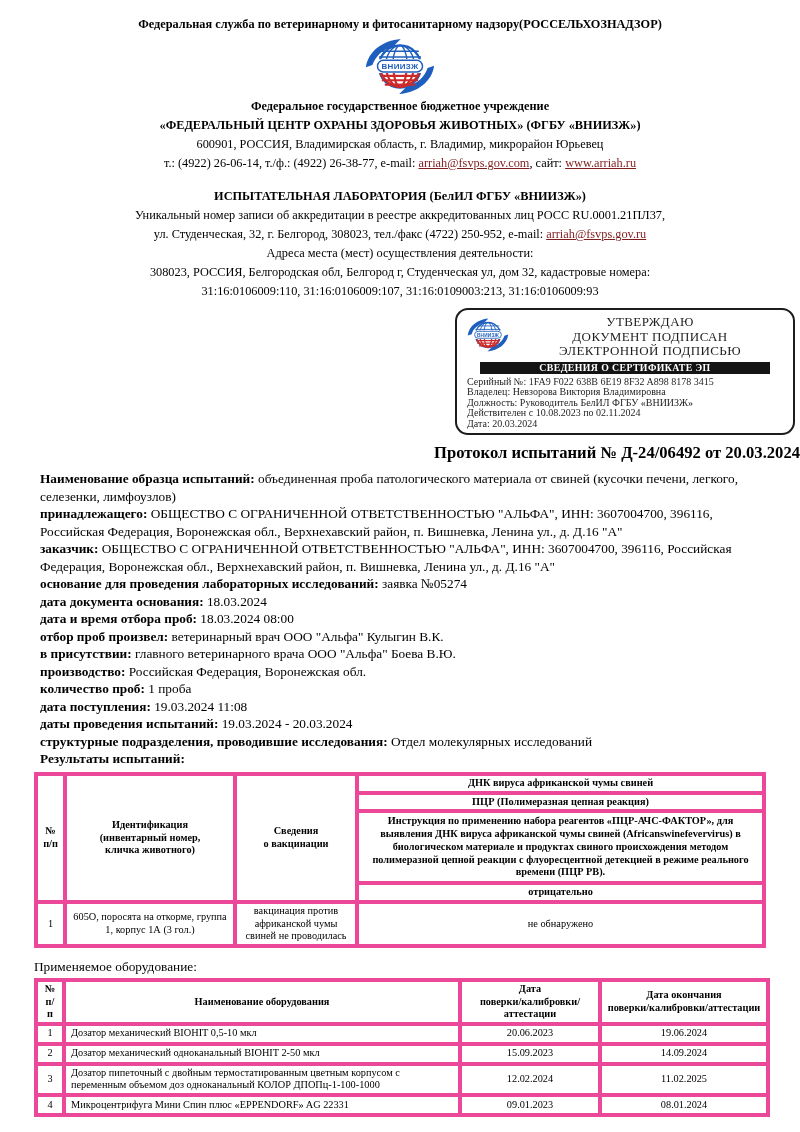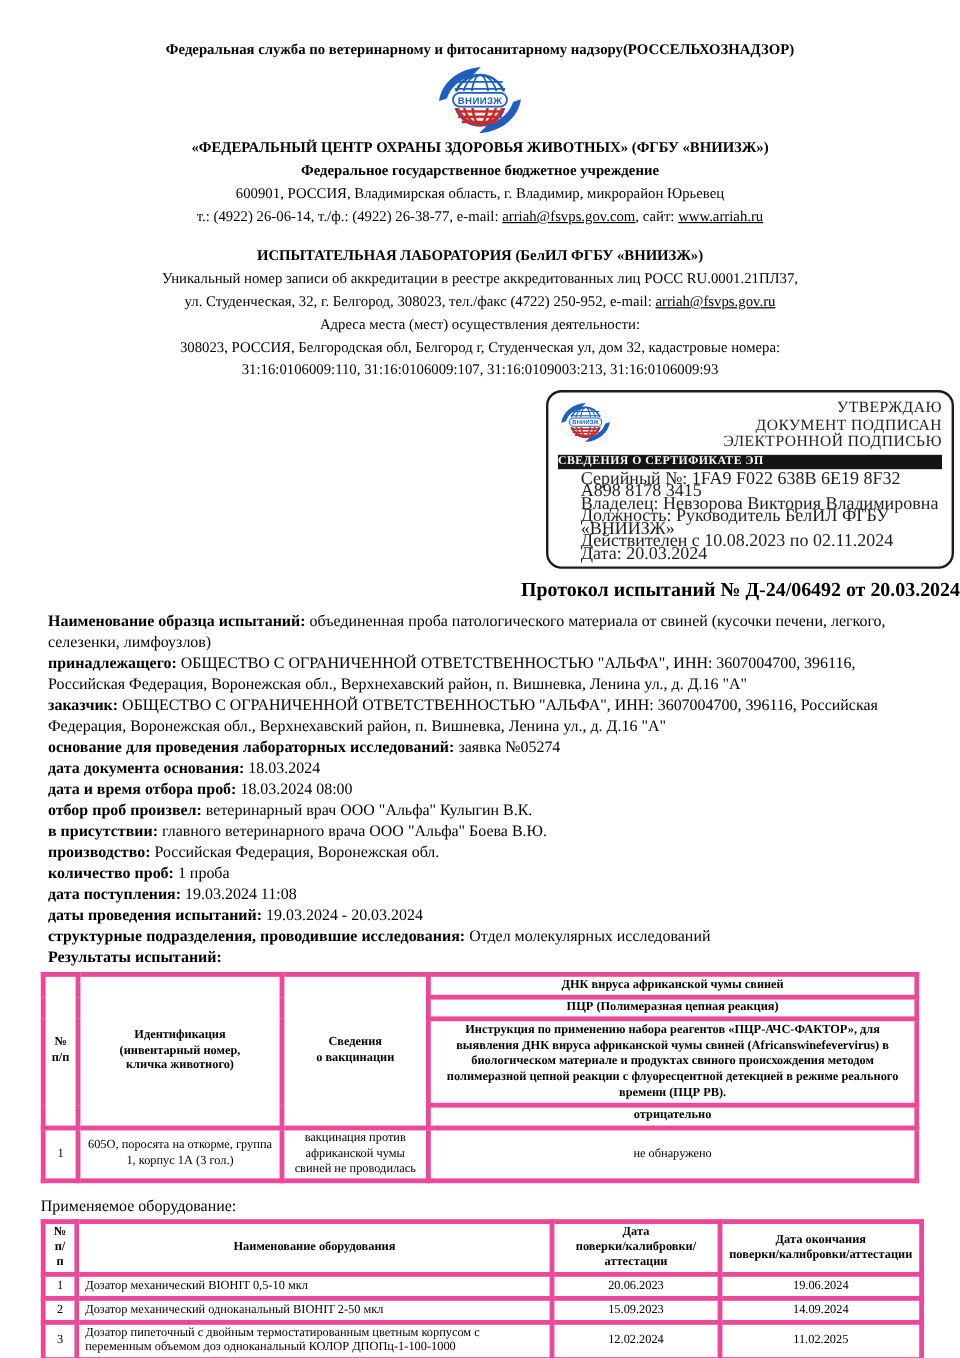--- a/index.html
+++ b/index.html
@@ -1,29 +1,29 @@
 <!DOCTYPE html>
 <html><head>
 <meta charset="utf-8">
 <style>
   *{box-sizing:border-box;margin:0;padding:0}
   body{background:#ffffff}
   .page{width:800px;height:1132px;background:#fff;font-family:"Liberation Serif",serif;color:#000;position:relative;overflow:hidden}
   .b{font-weight:bold}
-  .lnk{color:#000000;text-decoration:underline;cursor:pointer}
+  .lnk{color:#7f1d1d;text-decoration:underline;cursor:pointer}
   .hdr{font-size:12.3px;line-height:19px;text-align:center}
-  .hdr-top{padding-top:32px}
+  .hdr-top{padding-top:15px}
   .logo-main{display:block;margin:4px auto 2px}
   .lab{margin-top:14px}
   
   .stamp{width:340px;margin:7px 5px 0 auto;border:2px solid #1c1c1c;border-radius:13px;position:relative;padding:5px 8px 4px;color:#1e1e1e}
   .logo-stamp{position:absolute;left:9px;top:8px}
-  .stamp-head{margin-left:50px;text-align:right;font-size:13px;line-height:14.5px;letter-spacing:.4px}
-  .stamp-bar{background:#141414;color:#fff;font-weight:bold;font-size:9.8px;line-height:12px;text-align:left;margin:3px 0;letter-spacing:.4px}
-  .stamp-details{font-size:15px;line-height:10.6px;margin-left:19px}
+  .stamp-head{margin-left:50px;text-align:center;font-size:13px;line-height:14.5px;letter-spacing:.4px}
+  .stamp-bar{background:#141414;color:#fff;font-weight:bold;font-size:9.8px;line-height:12px;text-align:center;margin:3px 15px;letter-spacing:.4px}
+  .stamp-details{font-size:10px;line-height:10.6px;margin-left:2px}
   .title{font-size:16.6px;text-align:right;margin-top:8px}
   .fields{margin:7px 40px 0;font-size:13.3px;line-height:17.5px}
   table{border-collapse:collapse}
   td{border:4px solid #ec4899;vertical-align:middle}
   .pre{white-space:pre-line}
   .rt{margin:4px 0 0 34px;width:732px;font-size:10.3px;text-align:center;table-layout:fixed}
   .rt td{padding:1px 4px;line-height:12.6px}
   .w-no{width:29px}.w-id{width:170px}.w-vacc{width:122px}
   .rt .hrow1 td{height:17px}
   .rt .hrow2 td{height:14px}
@@ -74,22 +74,22 @@
   </defs>
 </svg>
 
 <div class="page">
 
   <div class="hdr hdr-top">
     <div class="b">Федеральная служба по ветеринарному и фитосанитарному надзору(РОССЕЛЬХОЗНАДЗОР)</div>
     <svg class="logo-main" viewBox="0 0 102 78" width="74" height="57">
         <use href="#vniizh-logo"></use>
       </svg>
+    <div class="b">Федеральное государственное бюджетное учреждение</div>
     <div class="b">«ФЕДЕРАЛЬНЫЙ ЦЕНТР ОХРАНЫ ЗДОРОВЬЯ ЖИВОТНЫХ» (ФГБУ «ВНИИЗЖ»)</div>
-    <div class="b">Федеральное государственное бюджетное учреждение</div>
     <div>600901, РОССИЯ, Владимирская область, г. Владимир, микрорайон Юрьевец</div>
     <div>
       <span>т.: (4922) 26-06-14, т./ф.: (4922) 26-38-77, e-mail: </span><a class="lnk">arriah@fsvps.gov.com</a><span>, сайт: </span><a class="lnk">www.arriah.ru</a>
     </div>
   </div>
 
   <div class="hdr lab">
     <div class="b">ИСПЫТАТЕЛЬНАЯ ЛАБОРАТОРИЯ (БелИЛ ФГБУ «ВНИИЗЖ»)</div>
     <div>Уникальный номер записи об аккредитации в реестре аккредитованных лиц РОСС RU.0001.21ПЛ37,</div>
     <div>

